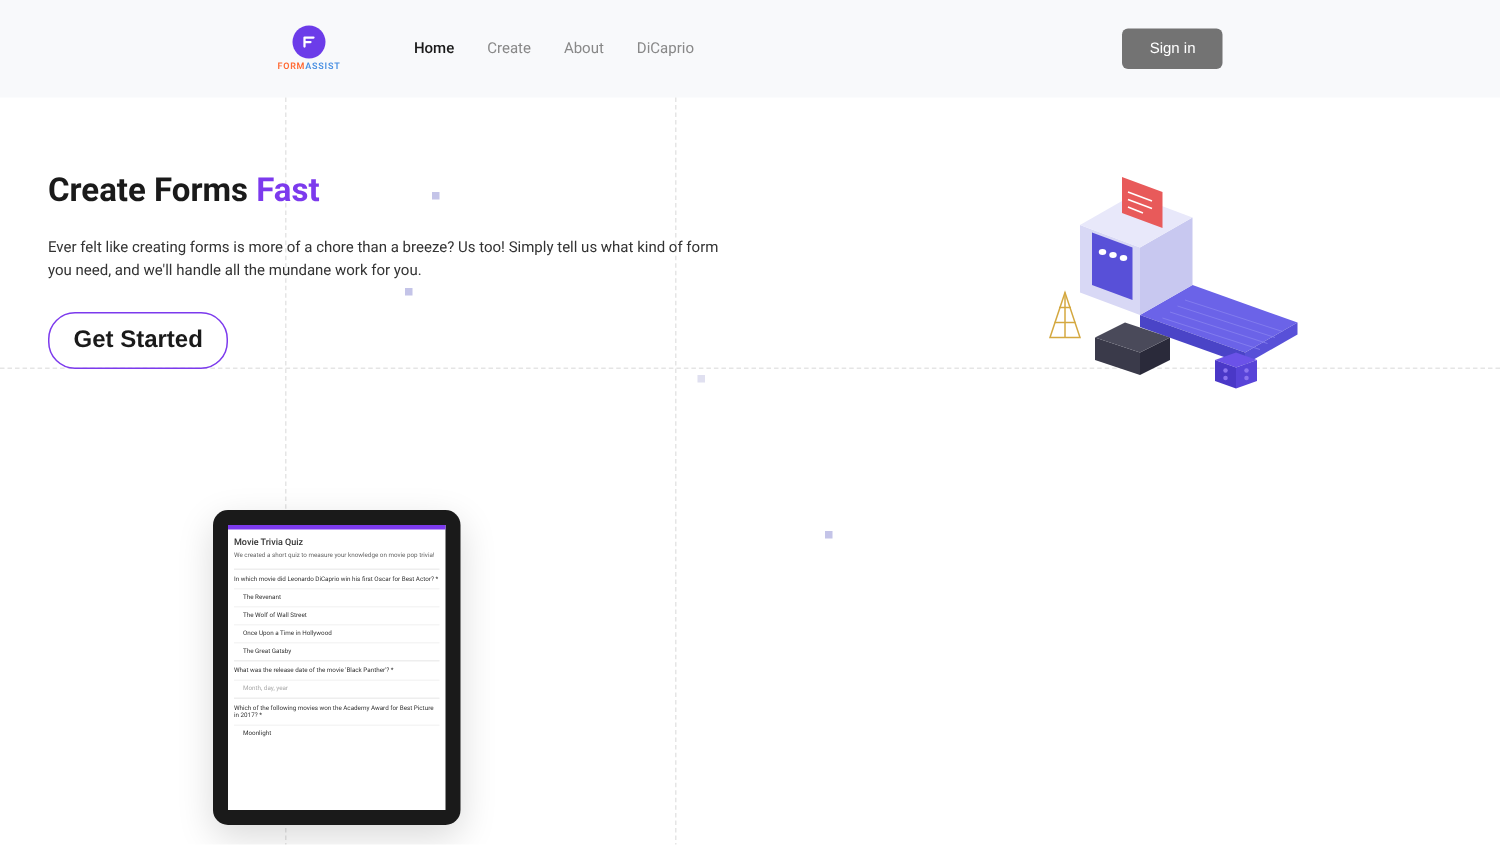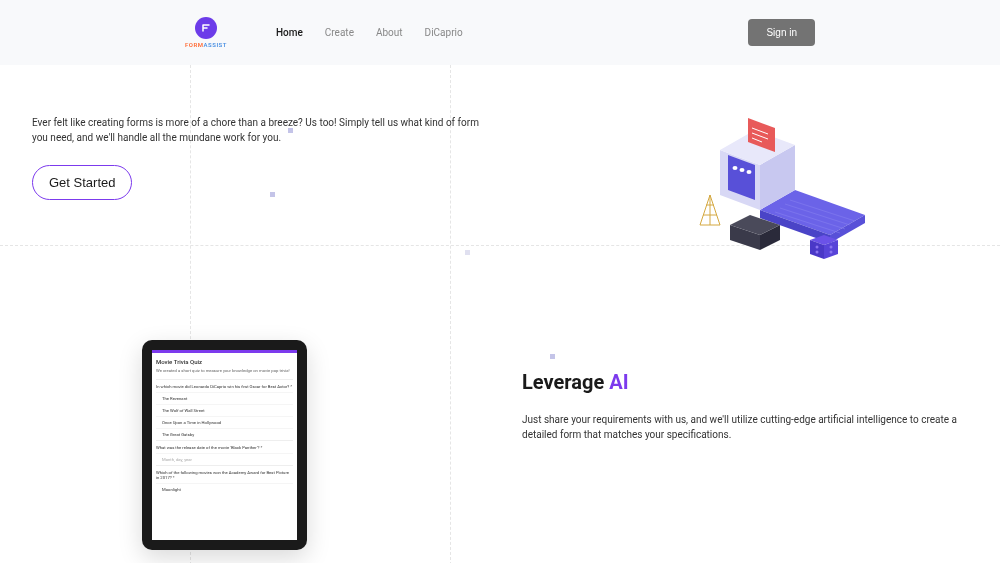--- a/index.html
+++ b/index.html
@@ -14,21 +14,21 @@
     .logo-text .blue { color: #4a90e2; font-weight: 600; }
     .nav { display: flex; gap: 22px; }
     .nav-item { font-size: 10px; color: #888; cursor: pointer; }
     .nav-item.active { color: #1a1a1a; font-weight: 500; margin-left: 21px; }
     .signin-btn { background: #737373; color: #fff; font-size: 10px; padding: 8px 18px; border-radius: 4px; cursor: pointer; border: none; }
     
     .hero { position: relative; padding: 50px 32px 0; }
     .hero-title { font-size: 22px; font-weight: 700; color: #1a1a1a; margin-bottom: 18px; }
     .hero-title .highlight { color: #7c3aed; }
     .hero-desc { font-size: 10px; color: #333; line-height: 1.5; max-width: 460px; margin-bottom: 20px; }
-    .get-started-btn { font-size: 13px; font-weight: 400; color: #1a1a1a; padding: 9px 16px; border: 1.5px solid #7c3aed; border-radius: 18px; background: transparent; cursor: pointer; }
+    .get-started-btn { font-size: 16px; font-weight: 700; color: #1a1a1a; padding: 9px 16px; border: 1.5px solid #7c3aed; border-radius: 18px; background: transparent; cursor: pointer; }
     
     .dotted-v { position: absolute; border-left: 1px dashed #e5e5e5; width: 0; }
     .dotted-h { position: absolute; border-top: 1px dashed #e5e5e5; height: 0; }
     .dot { position: absolute; width: 5px; height: 5px; background: #c4c4e8; }
     
     .illustration { position: absolute; right: 120px; top: 100px; width: 200px; height: 170px; }
     
     .section2 { position: absolute; left: 0; right: 0; top: 340px; padding: 0 32px; display: flex; gap: 60px; }
     .tablet { width: 165px; height: 210px; background: #1a1a1a; border-radius: 10px; padding: 10px; margin-left: 110px; box-shadow: 0 8px 24px rgba(0,0,0,0.15); }
     .tablet-screen { background: #fff; width: 100%; height: 100%; border-top: 3px solid #7c3aed; padding: 5px 4px; font-size: 4.2px; color: #333; overflow: hidden; }
@@ -67,20 +67,21 @@
 
 <div class="dotted-v" style="left:190px; top:65px; height:500px;"></div>
 <div class="dotted-v" style="left:450px; top:65px; height:500px;"></div>
 <div class="dotted-h" style="left:0; right:0; top:245px;"></div>
 <div class="dot" style="left:288px; top:128px;"></div>
 <div class="dot" style="left:270px; top:192px;"></div>
 <div class="dot" style="left:465px; top:250px; background:#e0e0f0;"></div>
 <div class="dot" style="left:550px; top:354px;"></div>
 
 <div class="hero">
+  <h1 class="hero-title"><span>Create Forms </span><span class="highlight">Fast</span></h1>
   <p class="hero-desc">Ever felt like creating forms is more of a chore than a breeze? Us too! Simply tell us what kind of form you need, and we'll handle all the mundane work for you.</p>
   <button class="get-started-btn">Get Started</button>
 </div>
 
 <div class="illustration">
   <svg width="200" height="170" viewBox="0 0 200 170">
 
     <path d="M80 110 L150 135 L185 115 L115 90 Z" fill="#6b63e8"></path>
     <path d="M80 110 L80 118 L150 143 L150 135 Z" fill="#4a44c7"></path>
     <path d="M150 135 L150 143 L185 123 L185 115 Z" fill="#5850d8"></path>
@@ -138,17 +139,13 @@
       <div class="opt">The Revenant</div>
       <div class="opt">The Wolf of Wall Street</div>
       <div class="opt">Once Upon a Time in Hollywood</div>
       <div class="opt">The Great Gatsby</div>
       <div class="q">What was the release date of the movie 'Black Panther'? *</div>
       <div class="opt" style="color:#aaa;">Month, day, year</div>
       <div class="q">Which of the following movies won the Academy Award for Best Picture in 2017? *</div>
       <div class="opt">Moonlight</div>
     </div>
   </div>
-  <div class="section2-text">
-    <h2 class="section2-title"><span>Leverage </span><span class="highlight">AI</span></h2>
-    <p class="section2-desc">Just share your requirements with us, and we'll utilize cutting-edge artificial intelligence to create a detailed form that matches your specifications.</p>
-  </div>
 </div>
 
 </body></html>

